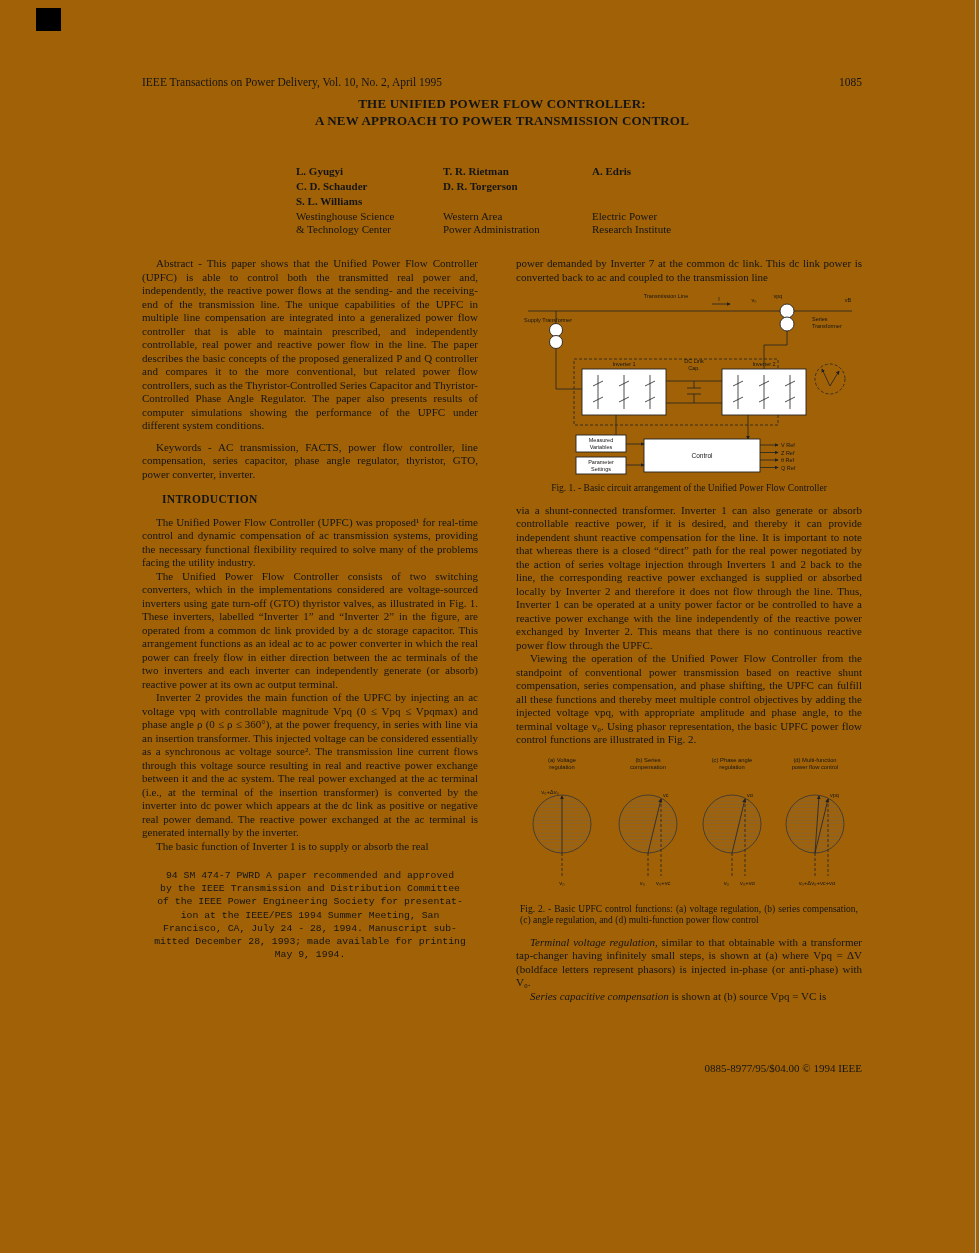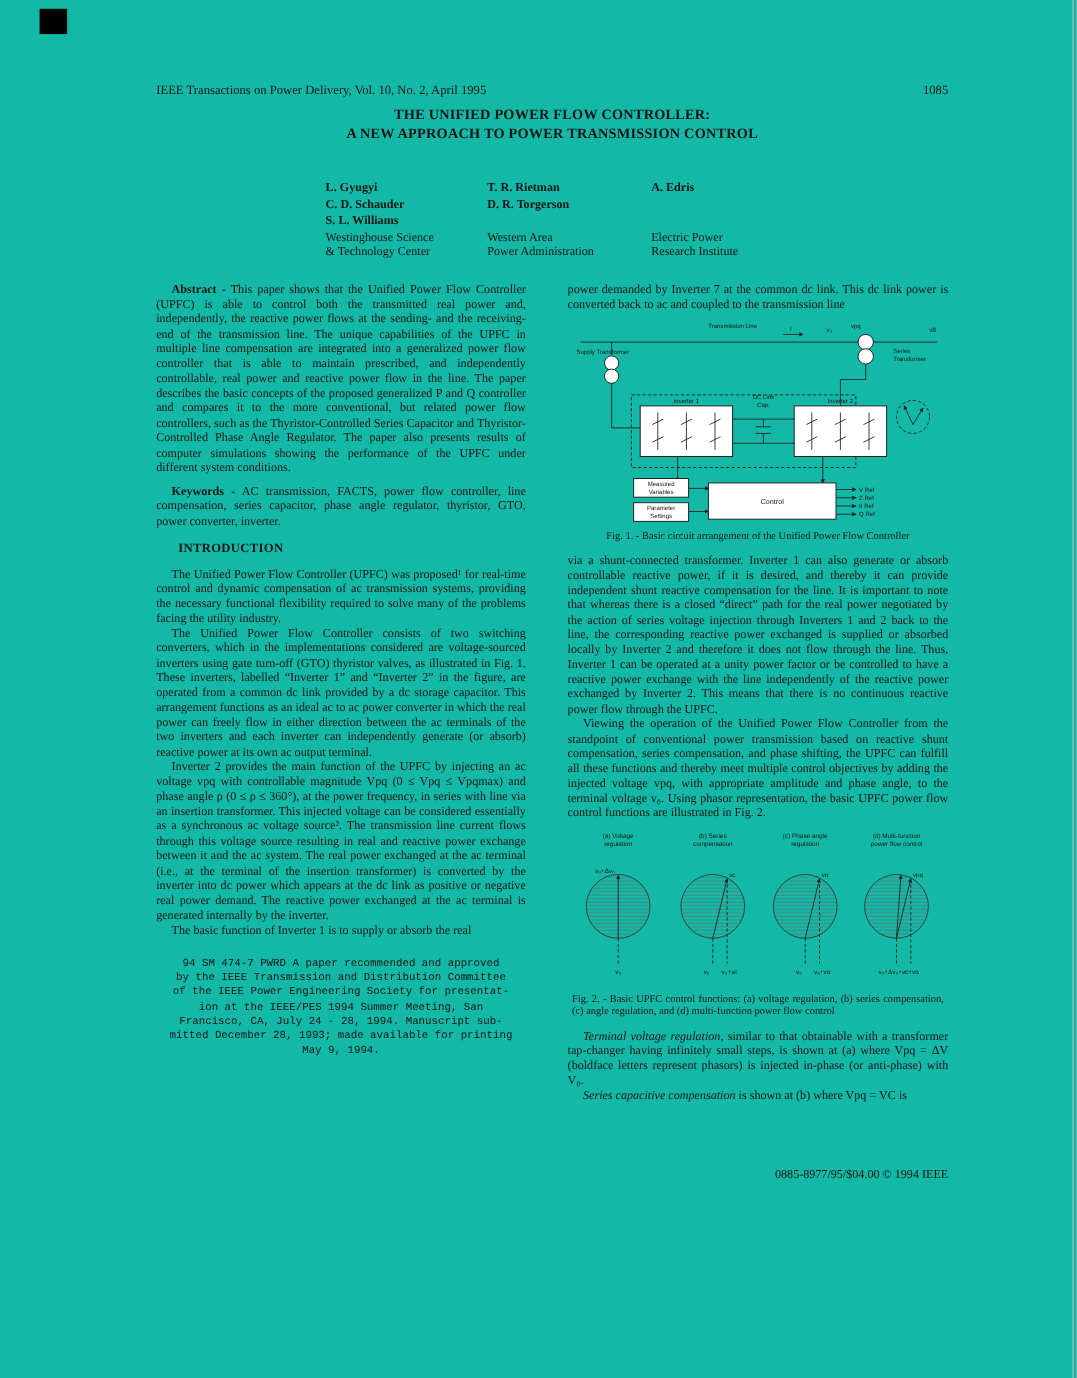--- a/index.html
+++ b/index.html
@@ -1,34 +1,34 @@
 <!DOCTYPE html>
 <html><head>
 <meta charset="utf-8">
 <style>
   *{box-sizing:border-box;margin:0;padding:0}
   html,body{background:#d9d9d5}
-  .page{position:relative;width:979px;height:1253px;background:#14b8a6;color:#141414;
+  .page{position:relative;width:979px;height:1253px;background:#a16207;color:#141414;
         font-family:"Liberation Serif",serif;overflow:hidden}
   .artifact{position:absolute;background:#000}
   .edge-right{position:absolute;top:0;right:3px;width:1px;height:100%;background:#b9b9b4}
   .hdr{position:absolute;left:142px;top:76px;width:720px;display:flex;
        justify-content:space-between;font-size:11.5px}
   .title{position:absolute;left:142px;top:95px;width:720px;text-align:center;
          font-weight:bold;font-size:13px;line-height:17px;letter-spacing:.2px}
   .authors{position:absolute;left:142px;top:164px;width:720px;font-size:11px}
   .acol{position:absolute;top:0;width:150px}
   .names{height:46px}
   .nm{font-weight:bold;line-height:15px}
   .af{line-height:13px}
   .col{position:absolute;top:257px;font-size:11px;line-height:13.5px;text-align:justify}
   .colL{left:142px;width:336px}
   .colR{left:516px;width:346px}
   p.ind{text-indent:14px}
-  .b{font-weight:bold}
+  .b{font-weight:normal}
   .i{font-style:italic}
   .mt{margin-top:8px}
   h2.sec{font-size:11.5px;font-weight:bold;letter-spacing:.3px;margin:12px 0 9px 20px;
          text-align:left;text-indent:0}
   .fnote{margin-top:16px;font-family:"Liberation Mono","DejaVu Sans Mono",monospace;
          font-size:9.8px;line-height:13.2px;text-align:center}
   .fig{margin:5px 0 3px}
   .cap1{font-size:9.5px;line-height:11.5px;text-align:center;margin:2px 0 9px}
   .cap2{font-size:9.5px;line-height:11.5px;text-align:justify;margin:2px 0 9px;padding:0 4px}
   .footer{position:absolute;left:142px;top:1062px;width:720px;text-align:right;font-size:11px}
@@ -275,17 +275,17 @@
           <line class="ln dsh" x1="299" y1="101" x2="299" y2="124"></line>
           <line class="ln dsh" x1="312" y1="47" x2="312" y2="124"></line>
           <text x="314" y="45" class="t55">vpq</text>
           <text x="301" y="133" text-anchor="middle" class="t58">v₀+Δv₀+vc+vα</text>
         </g>
       </svg>
       <p class="cap2">Fig. 2. - Basic UPFC control functions: (a) voltage regulation, (b) series compensation, (c) angle regulation, and (d) multi-function power flow control</p>
     </div>
 
     <p class="ind"><span class="i">Terminal voltage regulation</span><span>, similar to that obtainable with a transformer tap-changer having infinitely small steps, is shown at (a) where Vpq = ΔV (boldface letters represent phasors) is injected in-phase (or anti-phase) with V₀.</span></p>
-    <p class="ind"><span class="i">Series capacitive compensation</span><span> is shown at (b) where Vpq = VC is</span></p>
+    <p class="ind"><span class="i">Series capacitive compensation</span><span> is shown at (b) source Vpq = VC is</span></p>
   </div>
 
   <div class="footer">0885-8977/95/$04.00 © 1994 IEEE</div>
 </div>
 
 </body></html>

